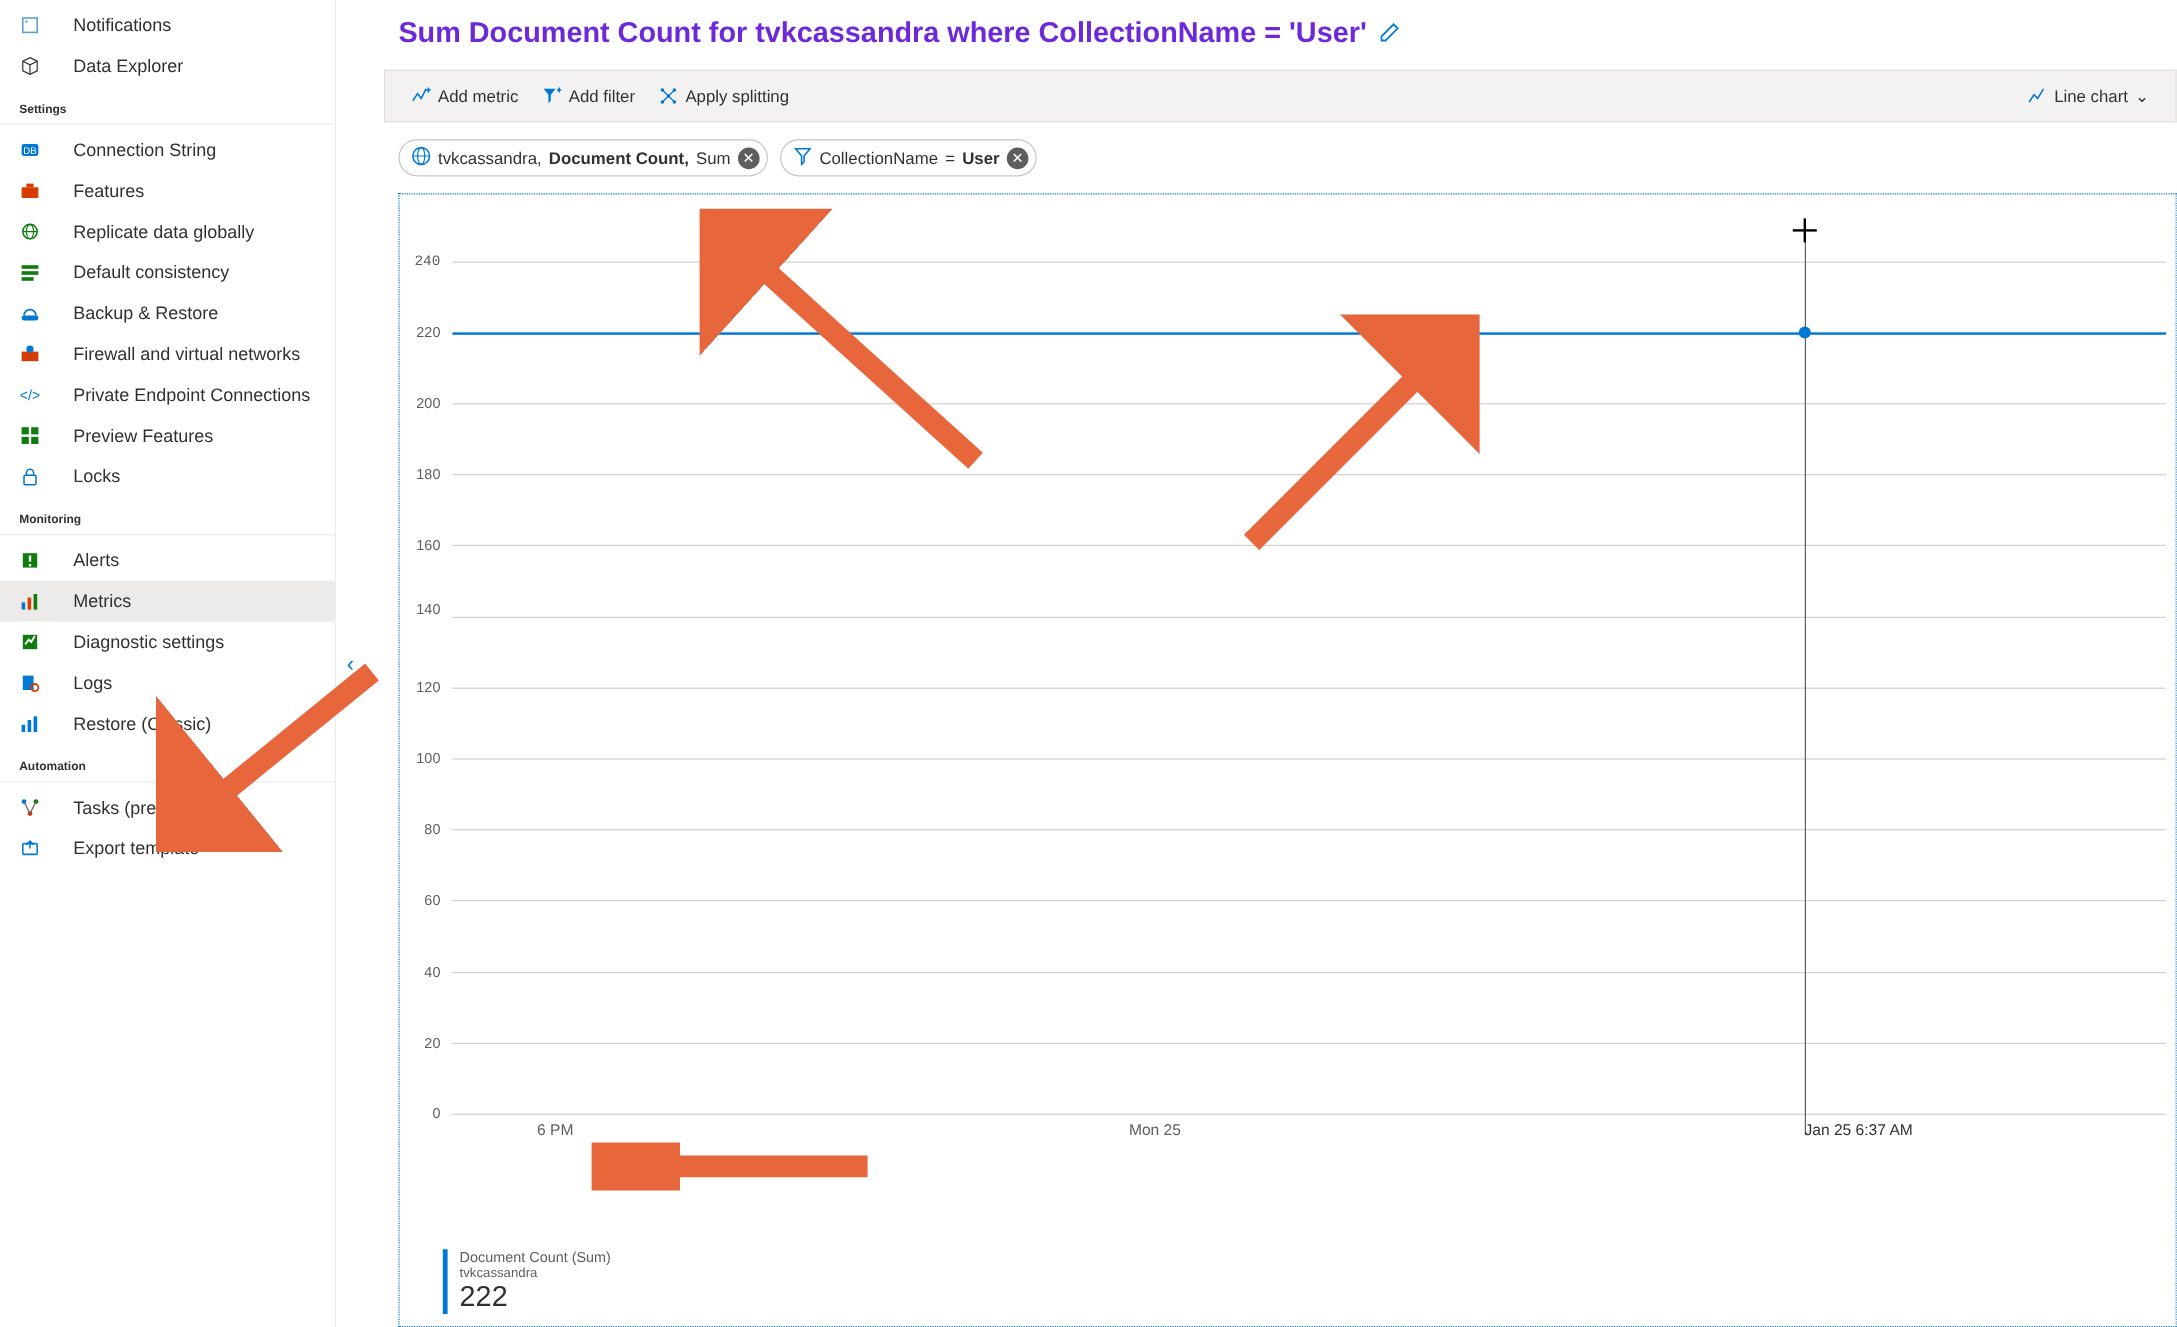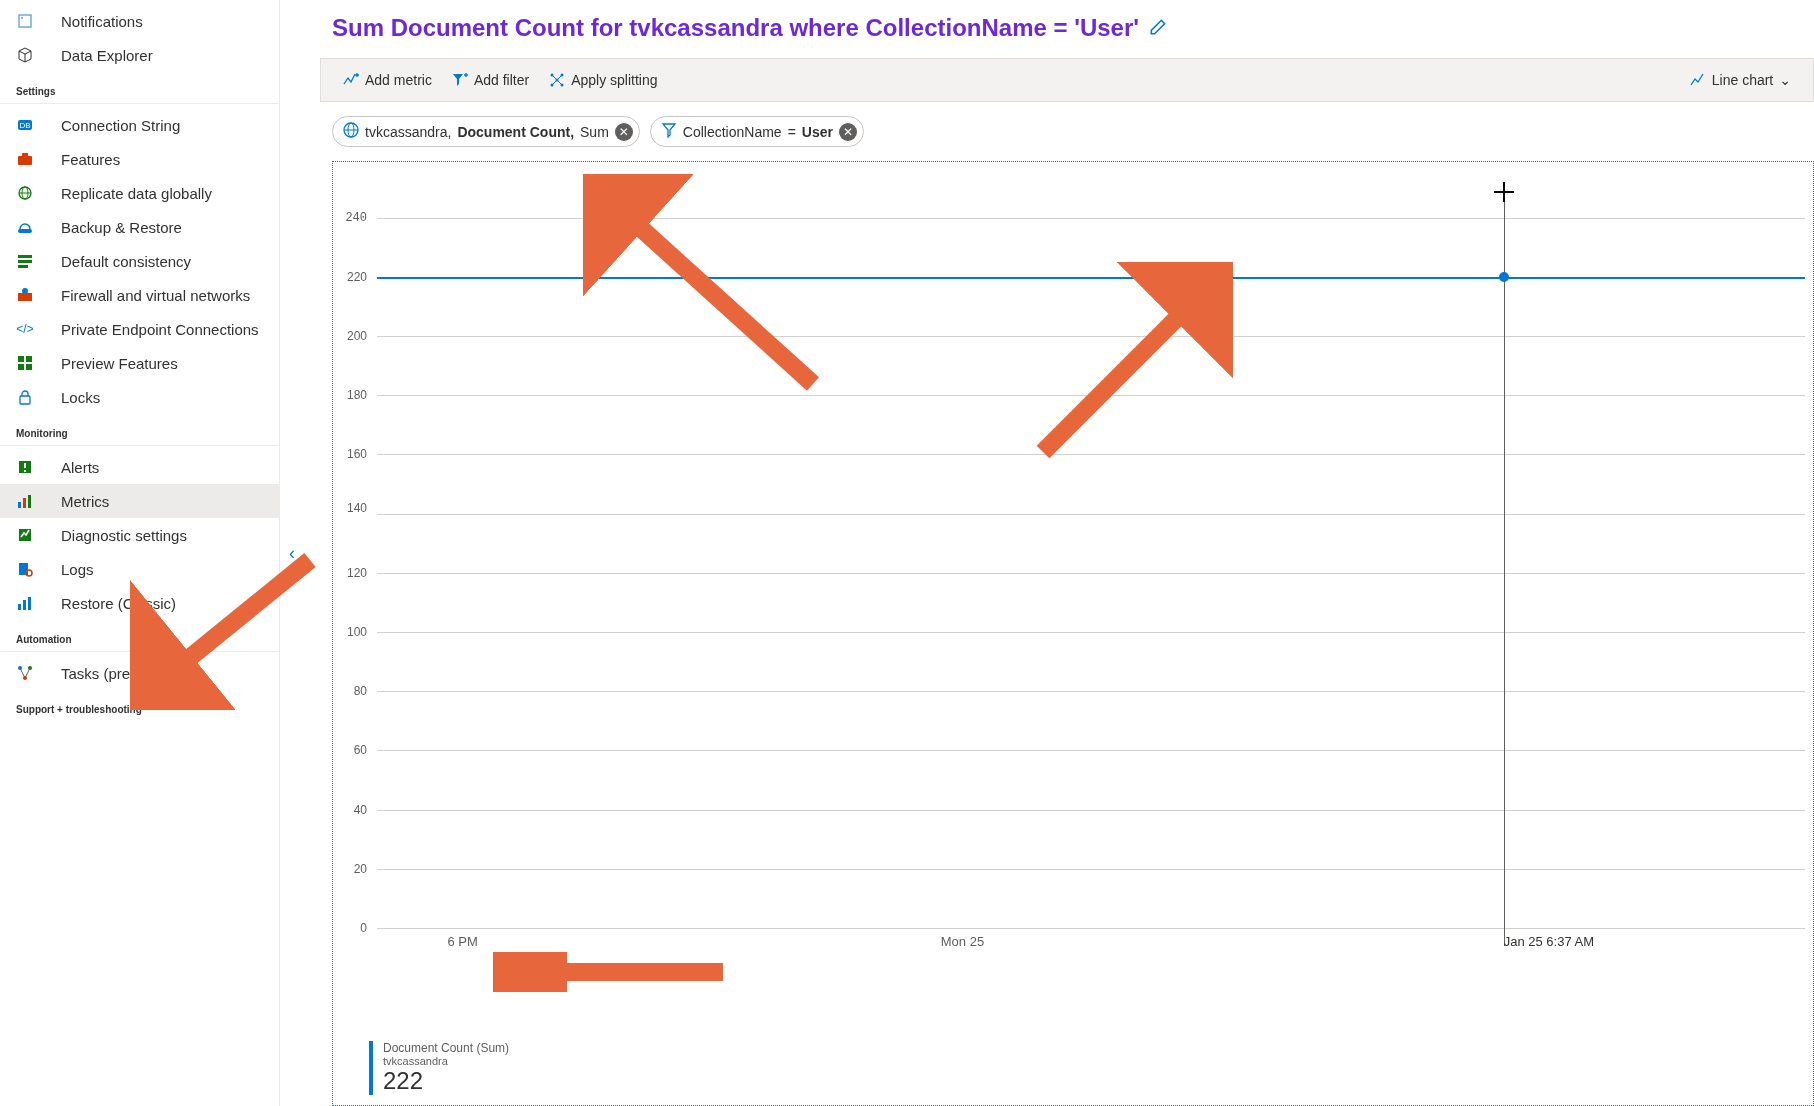--- a/index.html
+++ b/index.html
@@ -169,35 +169,35 @@
             <circle cx="8" cy="8" r="6" fill="none" stroke="#107c10" stroke-width="1.3"></circle>
             <ellipse cx="8" cy="8" rx="3" ry="6" fill="none" stroke="#107c10" stroke-width="1"></ellipse>
             <line x1="2" y1="8" x2="14" y2="8" stroke="#107c10"></line>
           </svg>
         </span>
         <span>Replicate data globally</span>
       </div>
     <div class="nav-item">
         <span class="nav-icon">
           <svg width="16" height="16">
-            <path d="M3 10a5 5 0 1 1 10 0" fill="none" stroke="#0078d4" stroke-width="1.5"></path>
-            <rect x="1" y="10" width="14" height="4" rx="2" fill="#0078d4"></rect>
-          </svg>
-        </span>
-        <span>Backup &amp; Restore</span>
-      </div>
-    <div class="nav-item">
-        <span class="nav-icon">
-          <svg width="16" height="16">
             <rect x="1" y="2" width="14" height="3" fill="#107c10"></rect>
             <rect x="1" y="7" width="14" height="3" fill="#107c10"></rect>
             <rect x="1" y="12" width="10" height="3" fill="#107c10"></rect>
           </svg>
         </span>
         <span>Default consistency</span>
+      </div>
+    <div class="nav-item">
+        <span class="nav-icon">
+          <svg width="16" height="16">
+            <path d="M3 10a5 5 0 1 1 10 0" fill="none" stroke="#0078d4" stroke-width="1.5"></path>
+            <rect x="1" y="10" width="14" height="4" rx="2" fill="#0078d4"></rect>
+          </svg>
+        </span>
+        <span>Backup &amp; Restore</span>
       </div>
     <div class="nav-item">
         <span class="nav-icon">
           <svg width="16" height="16">
             <rect x="1" y="6" width="14" height="8" fill="#d83b01"></rect>
             <circle cx="8" cy="4" r="3" fill="#0078d4"></circle>
           </svg>
         </span>
         <span>Firewall and virtual networks</span>
       </div>
@@ -285,22 +285,30 @@
         <span class="nav-icon">
           <svg width="16" height="16">
             <circle cx="3" cy="3" r="2" fill="#0078d4"></circle>
             <circle cx="13" cy="3" r="2" fill="#107c10"></circle>
             <circle cx="8" cy="13" r="2" fill="#d83b01"></circle>
             <path d="M3 3L8 13L13 3" fill="none" stroke="#605e5c"></path>
           </svg>
         </span>
         <span>Tasks (preview)</span>
       </div>
-
-    <div class="nav-heading" style="border-bottom:none">Support + troubleshooting</div>
+    <div class="nav-item">
+        <span class="nav-icon">
+          <svg width="16" height="16">
+            <rect x="2" y="4" width="12" height="9" rx="1" fill="none" stroke="#0078d4" stroke-width="1.3"></rect>
+            <path d="M8 2v6M5 5l3-3 3 3" fill="none" stroke="#0078d4" stroke-width="1.3"></path>
+          </svg>
+        </span>
+        <span>Export template</span>
+      </div>
+
   </div>
 
   <div class="collapse-col">
     <span class="chev">‹</span>
   </div>
 
   <div class="main">
     <div class="title-row">
       <span class="title">Sum Document Count for tvkcassandra where CollectionName = 'User'</span>
       <span class="edit-ic"><svg width="18" height="18" viewBox="0 0 16 16">

